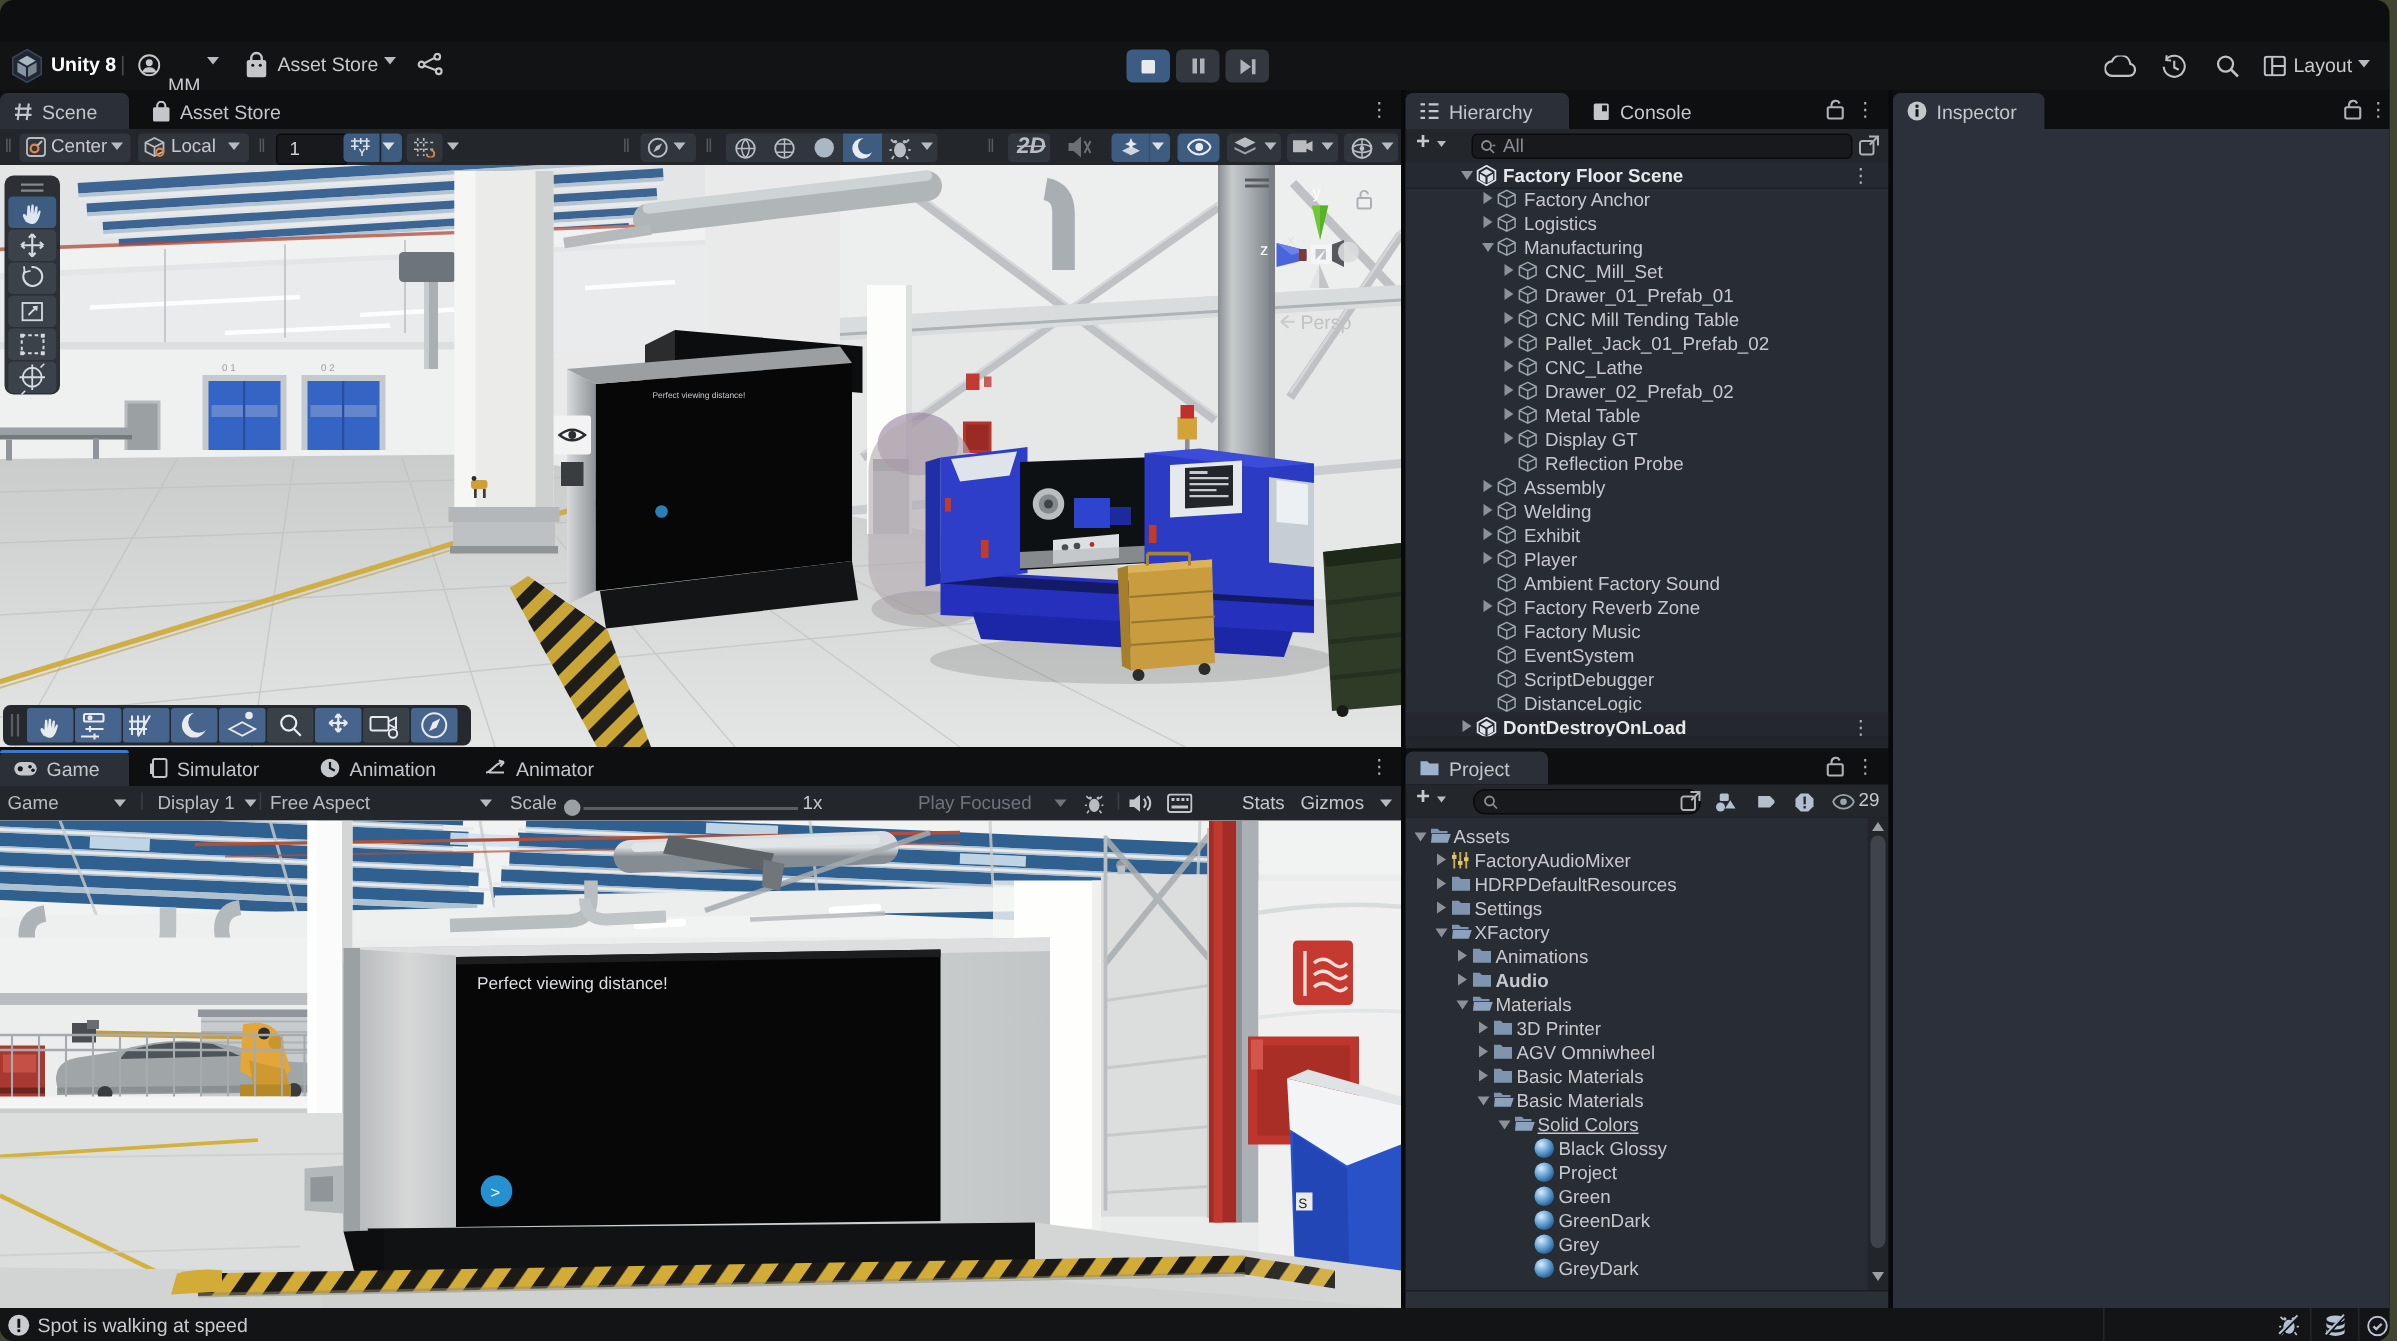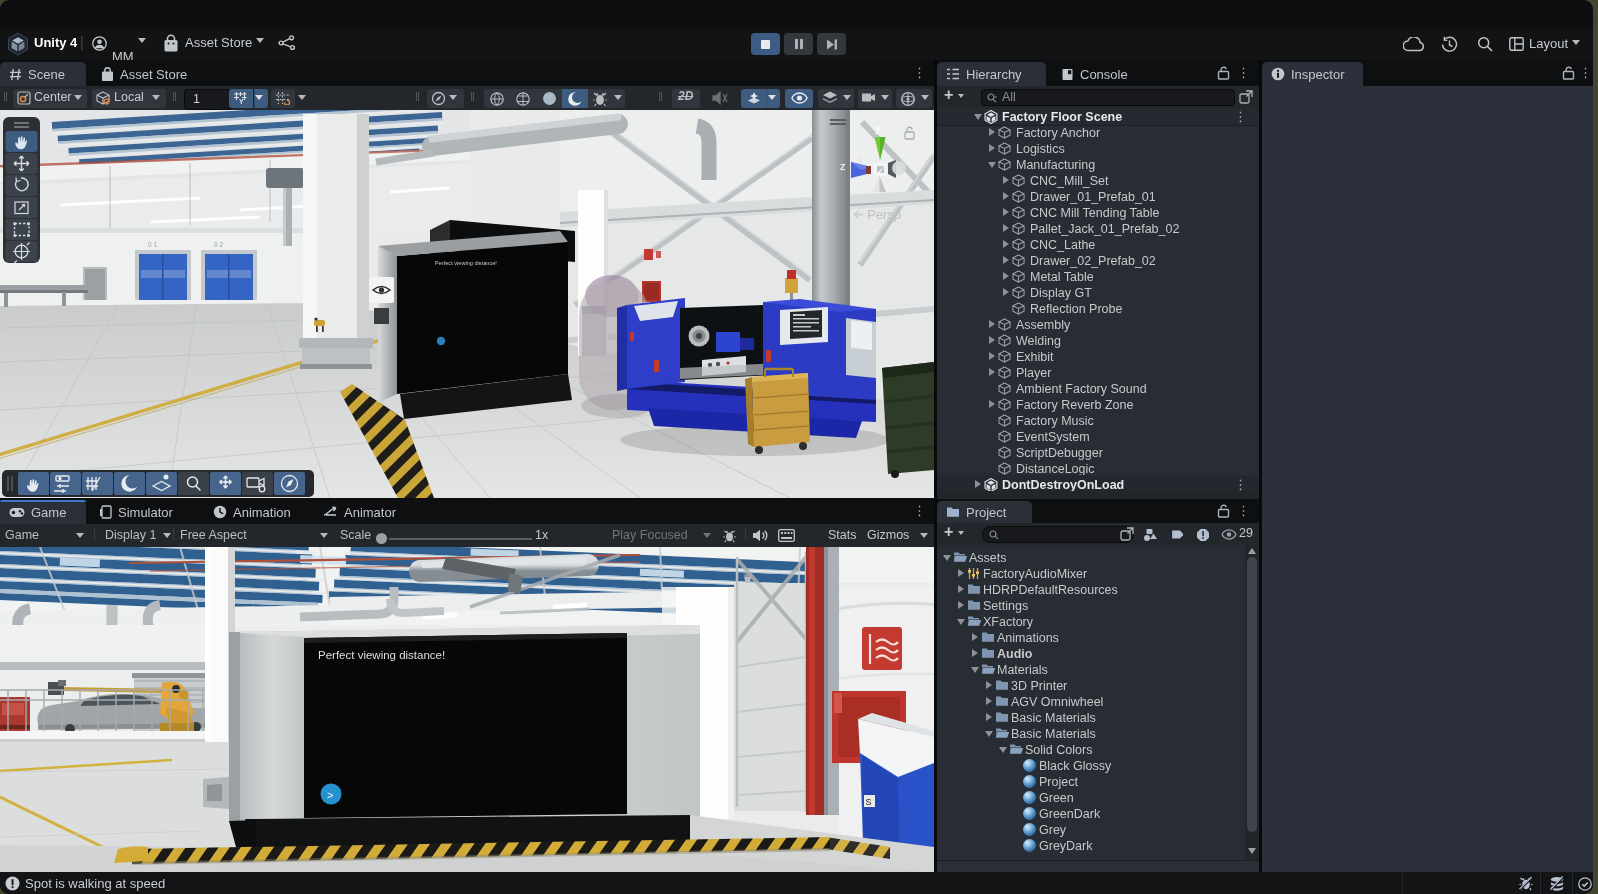--- a/index.html
+++ b/index.html
@@ -34,21 +34,21 @@
 
   <div class="abs" id="maintb">
     <svg class="abs" style="left:6px;top:4px;" width="24" height="24" viewBox="0 0 24 24">
         <path d="M12 1 L21.5 6.5 V17.5 L12 23 L2.5 17.5 V6.5 Z" fill="#1f2733" stroke="#3a4656" stroke-width="1"></path>
         <g fill="#aab8c6">
           <path d="M12 5.2 L17.8 8.5 L12 11.8 L6.2 8.5 Z"></path>
           <path d="M5.6 9.6 L11.3 12.9 V19.3 L5.6 16 Z" fill="#8794a2"></path>
           <path d="M18.4 9.6 L12.7 12.9 V19.3 L18.4 16 Z" fill="#78848f"></path>
         </g>
       </svg>
-    <span class="abs txt" style="left:34px;top:7px;font-weight:bold;color:#fff;">Unity 4</span>
+    <span class="abs txt" style="left:34px;top:7px;font-weight:bold;color:#fff;">Unity 8</span>
     <span class="abs" style="left:80px;top:6px;color:#46494d;font-size:14px;">|</span>
     <svg class="abs" style="left:92px;top:8px;" width="15" height="15" viewBox="0 0 15 15">
         <circle cx="7.5" cy="7.5" r="6.7" fill="none" stroke="#c4c7ca" stroke-width="1.3"></circle>
         <circle cx="7.5" cy="5.8" r="2.3" fill="#c4c7ca"></circle>
         <path d="M2.7 12.3 C3.6 9.6 5.4 8.8 7.5 8.8 C9.6 8.8 11.4 9.6 12.3 12.3" fill="#c4c7ca"></path>
       </svg>
     <span class="abs txt" style="left:112px;top:21px;">MM</span>
     <span class="abs" style="left:138px;top:10px;"><span class="arr d" style="border-top-color:#b8bbbe;border-left-width:4px;border-right-width:4px;border-top-width:5px;"></span></span>
     <svg class="abs" style="left:163px;top:6px;" width="16" height="19" viewBox="0 0 16 19">
         <rect x="1.5" y="6" width="13" height="11.5" rx="1.5" fill="#c4c7ca"></rect>
@@ -181,21 +181,21 @@
           <ellipse cx="8" cy="9" rx="4" ry="5"></ellipse>
           <path d="M4 4 L2 2 M12 4 L14 2 M2.5 9 H1 M15 9 H13.5 M4 13 L2.5 15 M12 13 L13.5 15" stroke="#b9bdc1" stroke-width="1.2"></path>
           <circle cx="5" cy="3.5" r="1.2"></circle>
           <circle cx="11" cy="3.5" r="1.2"></circle>
         </g>
       </svg>
     <div class="abs" style="left:612px;top:2.5px;width:13px;height:19px;background:#31363d;border-radius:0 3px 3px 0;"></div>
     <span class="abs" style="left:614px;top:8.5px;"><span class="arr d" style="border-top-color:#b8bbbe;border-left-width:4px;border-right-width:4px;border-top-width:5px;"></span></span>
     <span class="abs" style="left:658px;top:4px;color:#55595e;">‖</span>
     <div class="abs" style="left:672px;top:2.5px;width:28px;height:19px;background:#31363d;border-radius:3px;"></div>
-    <span class="abs" style="left:678px;top:3px;color:#b9bdc1;font-style:italic;font-weight:bold;font-size:12px;text-decoration:line-through;">2D</span>
+    <span class="abs" style="left:678px;top:3px;color:#b9bdc1;font-style:italic;font-weight:bold;font-size:15px;text-decoration:line-through;">2D</span>
     <svg class="abs" style="left:712px;top:5px;" width="16" height="14" viewBox="0 0 16 14">
         <g stroke="#6b7075" stroke-width="1.3" fill="#6b7075">
           <path d="M1 5 H4 L8 1.5 V12.5 L4 9 H1 Z" fill="#6b7075"></path>
           <path d="M11 3 L15 11 M15 3 L11 11" fill="none"></path>
         </g>
       </svg>
     <div class="abs" style="left:741px;top:2.5px;width:25px;height:19px;background:#3d5c80;border-radius:3px 0 0 3px;"></div>
     <svg class="abs" style="left:746px;top:4.5px;" width="16" height="16" viewBox="0 0 16 16">
         <g fill="#e8ecf0">
           <path d="M8 6.5 L14 9.5 L8 12.5 L2 9.5 Z" opacity="0.85"></path>
@@ -1264,21 +1264,21 @@
         <span class="treetext" style="position:absolute;left:74px;top:1px;font-weight:normal;color:#c6c9cc;">Basic Materials</span>
       </div>
       <div class="row" style="left:0;top:196px;width:100%;">
         <span class="arr d" style="position:absolute;left:62px;top:5.5px;"></span>
         <span style="position:absolute;left:72px;top:1.5px;display:flex;">
           <svg width="15" height="12" viewBox="0 0 15 12" style="flex:none;">
             <path d="M1 1.5 H5.5 L7 3 H12 V4.5 H1 Z" fill="#7f95af"></path>
             <path d="M1.6 5 H14.2 L12.2 10.8 H1 Z" fill="#8ba2bd"></path>
           </svg>
         </span>
-        <span class="treetext" style="position:absolute;left:88px;top:1px;font-weight:normal;color:#c6c9cc;">Solid Colors</span>
+        <span class="treetext" style="position:absolute;left:88px;top:1px;font-weight:normal;color:#c6c9cc;text-decoration:underline;">Solid Colors</span>
       </div>
       <div class="row" style="left:0;top:212px;width:100%;">
         <span style="position:absolute;left:86px;top:1.5px;display:flex;">
           <div style="flex:none;width:13px;height:13px;border-radius:50%;background:radial-gradient(circle at 35% 30%, #d8ecfc, #6aa6d8 40%, #1d4f86 85%);"></div>
         </span>
         <span class="treetext" style="position:absolute;left:102px;top:1px;font-weight:normal;color:#c6c9cc;">Black Glossy</span>
       </div>
       <div class="row" style="left:0;top:228px;width:100%;">
         <span style="position:absolute;left:86px;top:1.5px;display:flex;">
           <div style="flex:none;width:13px;height:13px;border-radius:50%;background:radial-gradient(circle at 35% 30%, #d8ecfc, #6aa6d8 40%, #1d4f86 85%);"></div>

